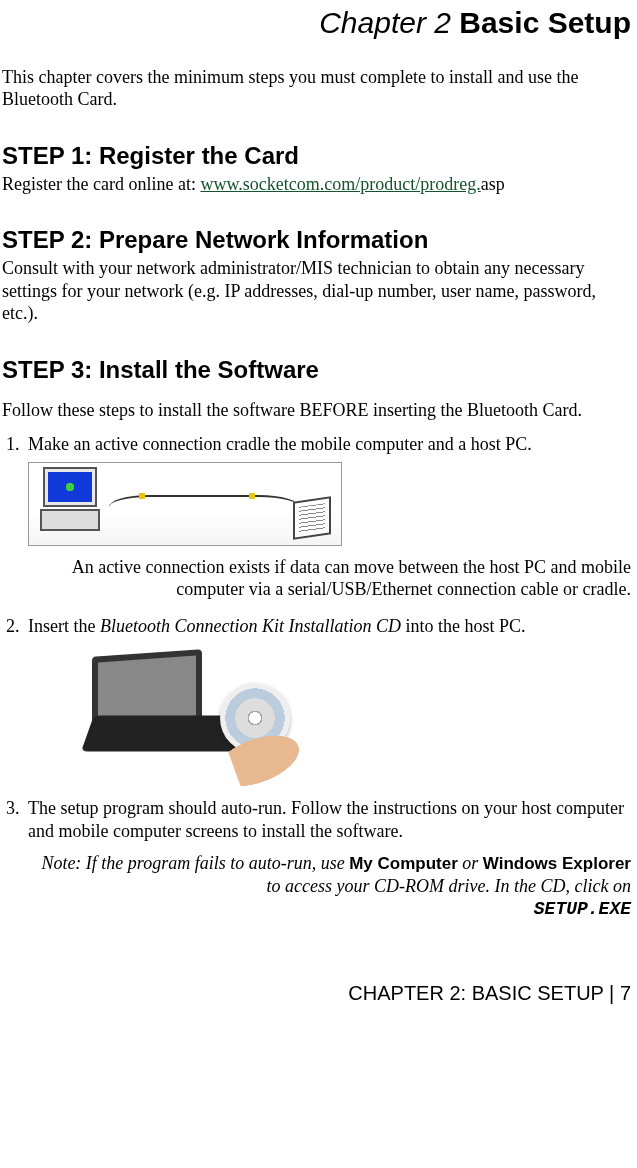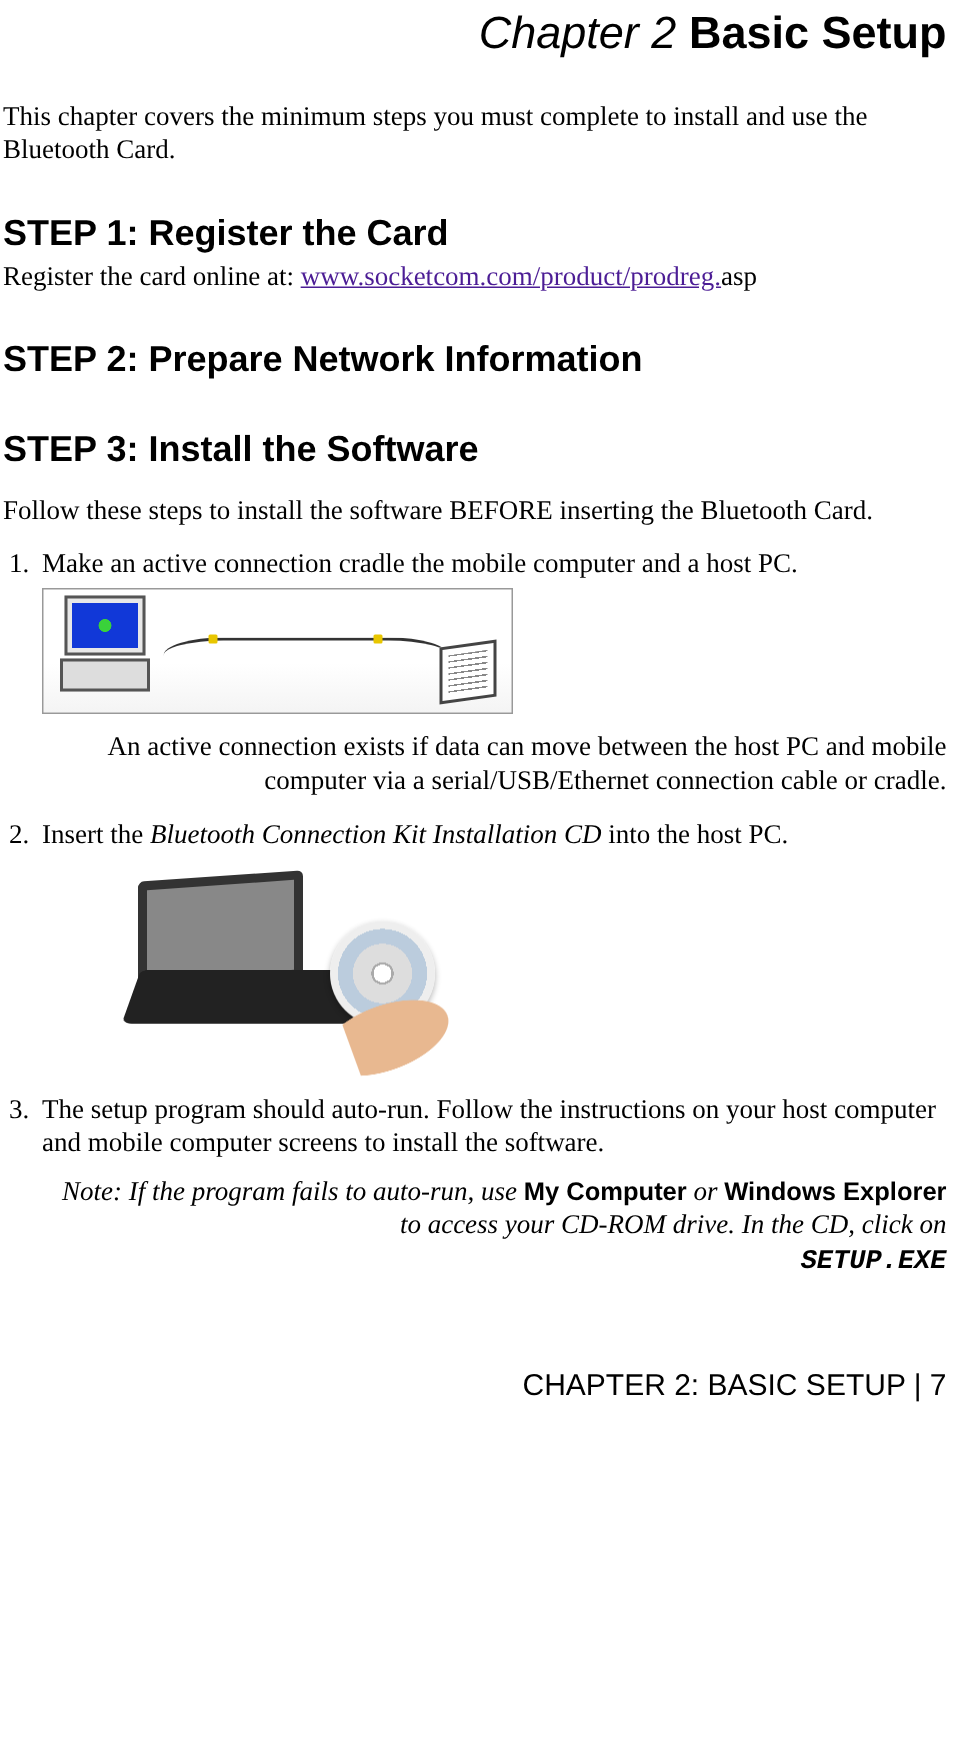--- a/index.html
+++ b/index.html
@@ -23,21 +23,21 @@
     .intro { margin: 0 0 30px 0; }
     .step-heading {
       font-family: Arial, Helvetica, sans-serif;
       font-size: 24px;
       font-weight: bold;
       margin: 0 0 2px 0;
     }
     .step-block { margin-bottom: 30px; }
     .separated-heading { margin-bottom: 14px; }
     .body-p { margin: 0 0 12px 0; }
-    .link { color: #4c1d95; text-decoration: underline; }
+    .link { color: #14532d; text-decoration: underline; }
     ol.main-list { margin: 0; padding-left: 22px; }
     ol.main-list > li { margin-bottom: 14px; padding-left: 4px; }
     .sub-p { margin: 10px 0 0 0; text-align: right; }
     .italic { font-style: italic; }
     .sans-bold { font-family: Arial, Helvetica, sans-serif; font-weight: bold; font-style: normal; font-size: 17px; margin-top: 36px; }
     .mono { font-family: "Courier New", monospace; font-weight: bold; font-style: italic; }
     .footer {
       font-family: Arial, Helvetica, sans-serif;
       text-align: right;
       font-size: 20px;
@@ -103,20 +103,21 @@
 
 <div class="step-block">
   <div class="step-heading">STEP 1: Register the Card</div>
   <p class="body-p">
     <span>Register the card online at: </span><a class="link" href="#">www.socketcom.com/product/prodreg.</a><span>asp</span>
   </p>
 </div>
 
 <div class="step-block">
   <div class="step-heading">STEP 2: Prepare Network Information</div>
+  <p class="body-p">Consult with your network administrator/MIS technician to obtain any necessary settings for your network (e.g. IP addresses, dial-up number, user name, password, etc.).</p>
 </div>
 
 <div class="step-block">
   <div class="step-heading separated-heading">STEP 3: Install the Software</div>
   <p class="body-p">Follow these steps to install the software BEFORE inserting the Bluetooth Card.</p>
 
   <ol class="main-list">
     <li>
       <span>Make an active connection cradle the mobile computer and a host PC.</span>
       <div class="illus-wrap">

